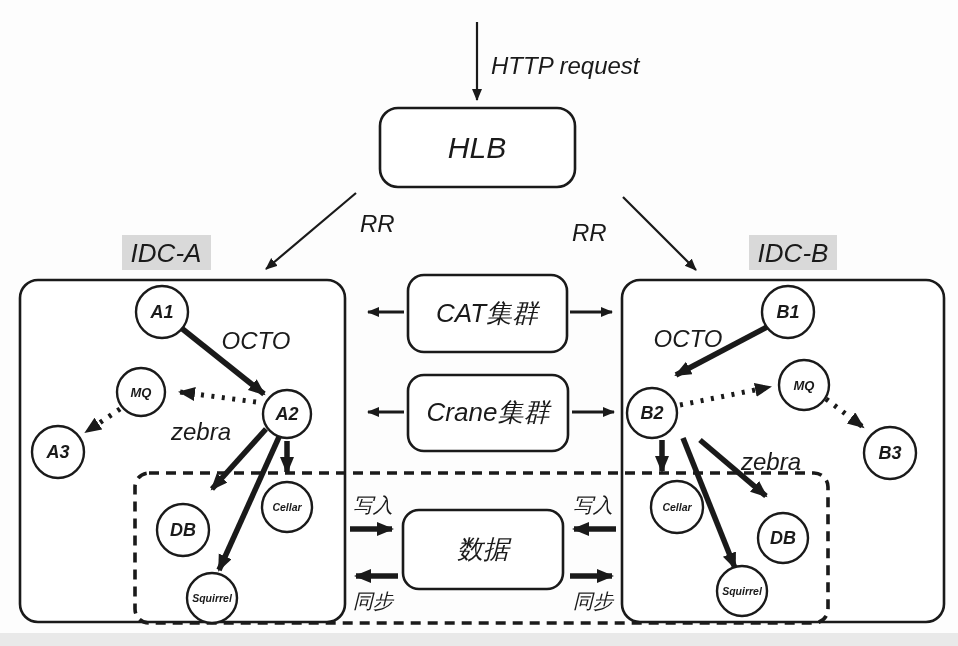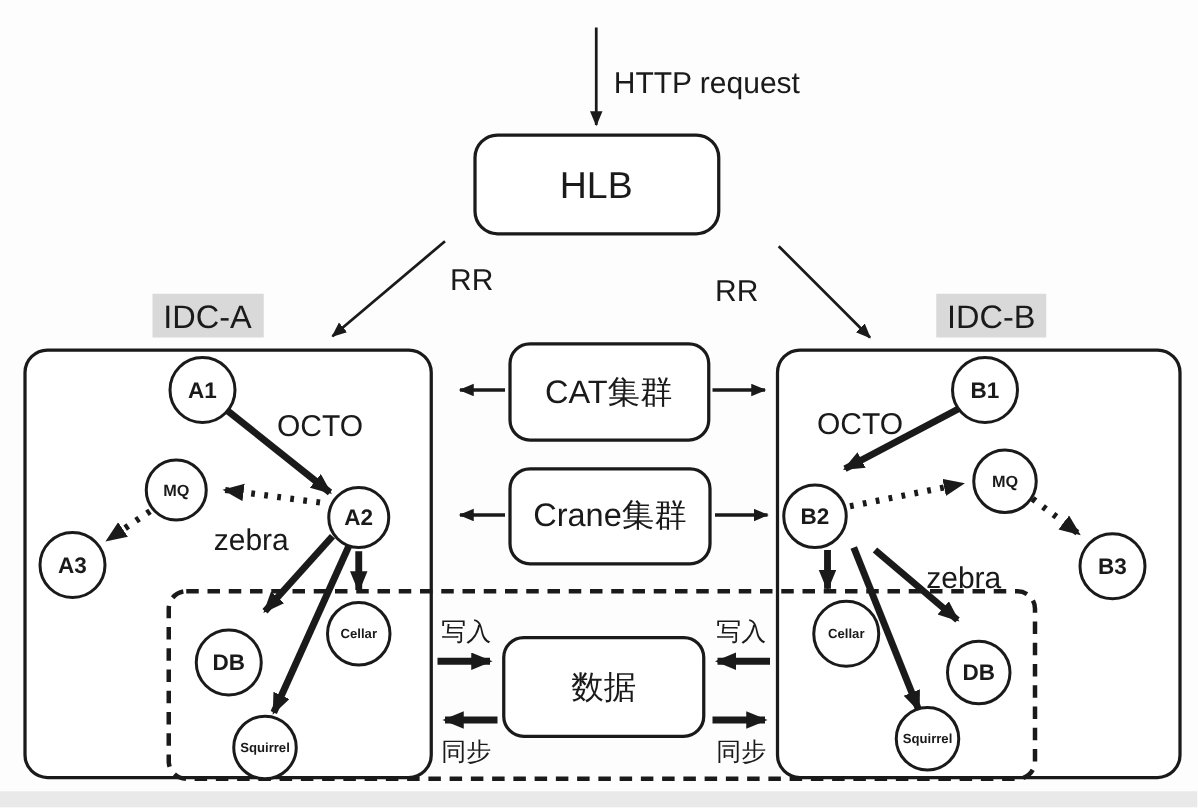--- a/index.html
+++ b/index.html
@@ -1,20 +1,20 @@
 <!DOCTYPE html>
 <html style="--ink: #1a1a1a; --label-bg: #d9d9d9; --footer-bg: #e9e9e9; --bg: #fdfdfd;"><head>
 <meta charset="utf-8">
 <style>
   :root{
     --ink:#1a1a1a; --label-bg:#d9d9d9; --footer-bg:#e9e9e9; --bg:#fdfdfd;
   }
   html,body{margin:0;padding:0;}
   body{width:958px;height:646px;background:var(--bg);overflow:hidden;}
-  .canvas{width:958px;height:506px;}
+  .canvas{width:958px;height:506px;font-style:italic;}
   svg{font-family:"Liberation Sans","DejaVu Sans",sans-serif;display:block;}
   .box{fill:#ffffff;stroke:var(--ink);stroke-width:2.6;}
   .node{fill:#ffffff;stroke:var(--ink);stroke-width:2.4;}
   .thin{stroke:var(--ink);stroke-width:2.2;fill:none;}
   .med{stroke:var(--ink);stroke-width:2.8;fill:none;}
   .thick{stroke:var(--ink);stroke-width:5.5;fill:none;}
   .dotted{stroke:var(--ink);stroke-width:5;stroke-dasharray:3 7.5;fill:none;}
   .dashed-box{fill:none;stroke:var(--ink);stroke-width:3.6;stroke-dasharray:10 7;}
   text{fill:var(--ink);}
   .t-xl{font-size:30px;}

